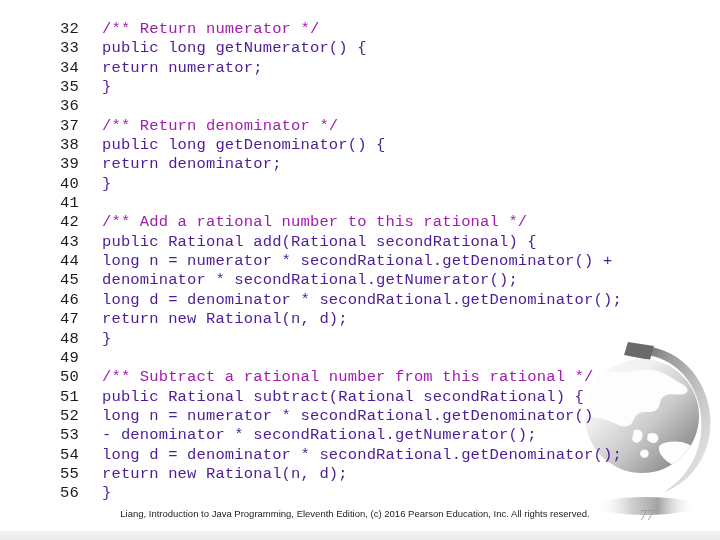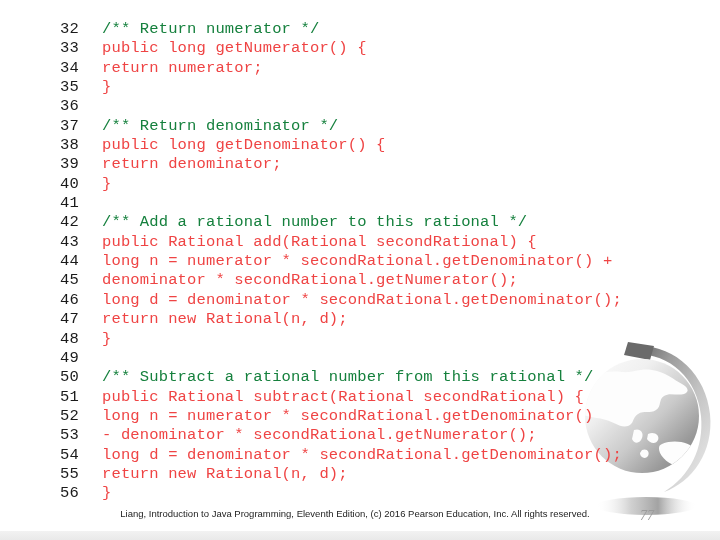--- a/index.html
+++ b/index.html
@@ -49,24 +49,24 @@
     left: 20px;
     top: 0;
     width: 34px;
     text-align: left;
     color: #1a1a1a;
   }
   .line-text {
     position: absolute;
     left: 62px;
     top: 0;
-    color: #ef4444;
+    color: #4c1d95;
   }
   .line-text.comment {
-    color: #15803d;
+    color: #a21caf;
   }
 
   
   #footer-credit {
     position: absolute;
     left: 120px;
     top: 508px;
     width: 470px;
     text-align: center;
     font-size: 9.5px;

